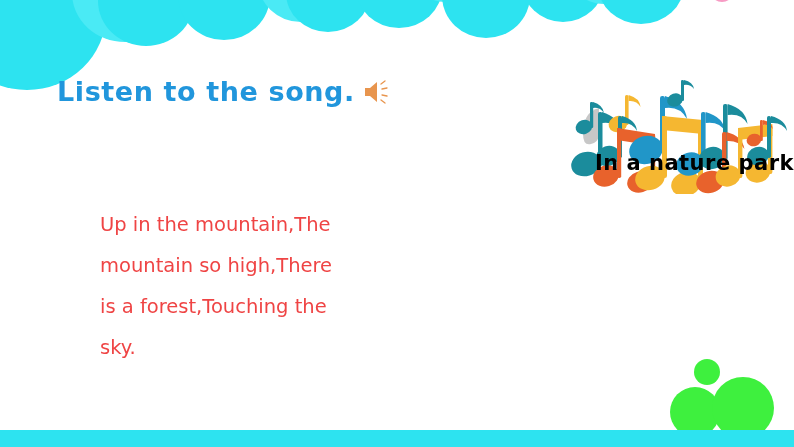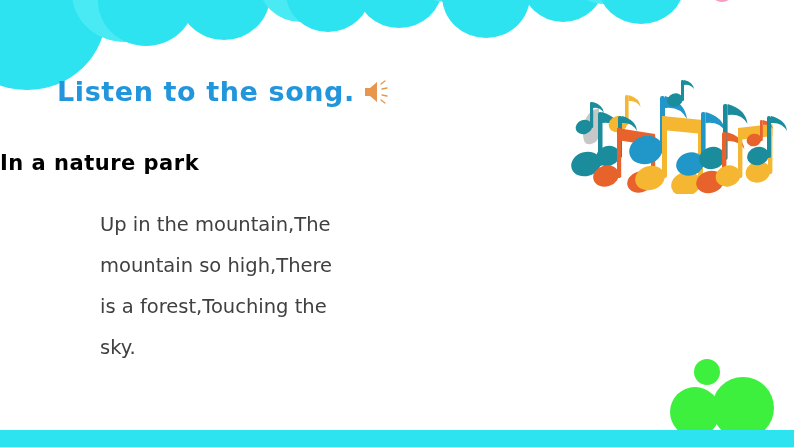--- a/index.html
+++ b/index.html
@@ -97,36 +97,37 @@
     height: 122px;
   }
   .music-notes svg { display: block; width: 228px; height: 122px; }
 
   
   .song-title {
     position: absolute;
     left: 0;
     top: 151px;
     width: 794px;
-    text-align: left;
+    text-align: right;
+    padding-left: 10px;
     box-sizing: border-box;
     font-family: "DejaVu Sans", sans-serif;
     font-size: 21px;
     font-weight: bold;
     color: #000000;
     letter-spacing: 0.5px;
   }
 
   
   .lyrics {
     position: absolute;
     top: 204px;
     font-family: "DejaVu Sans", sans-serif;
     font-size: 19.5px;
-    color: #404040;
+    color: #ef4444;
     line-height: 41px;
     white-space: pre-line;
   }
   .lyrics-left  { left: 100px;  width: 250px; }
   .lyrics-right { left: 432px; width: 255px; }
 </style>
 </head>
 <body>
 
 <div class="slide">

